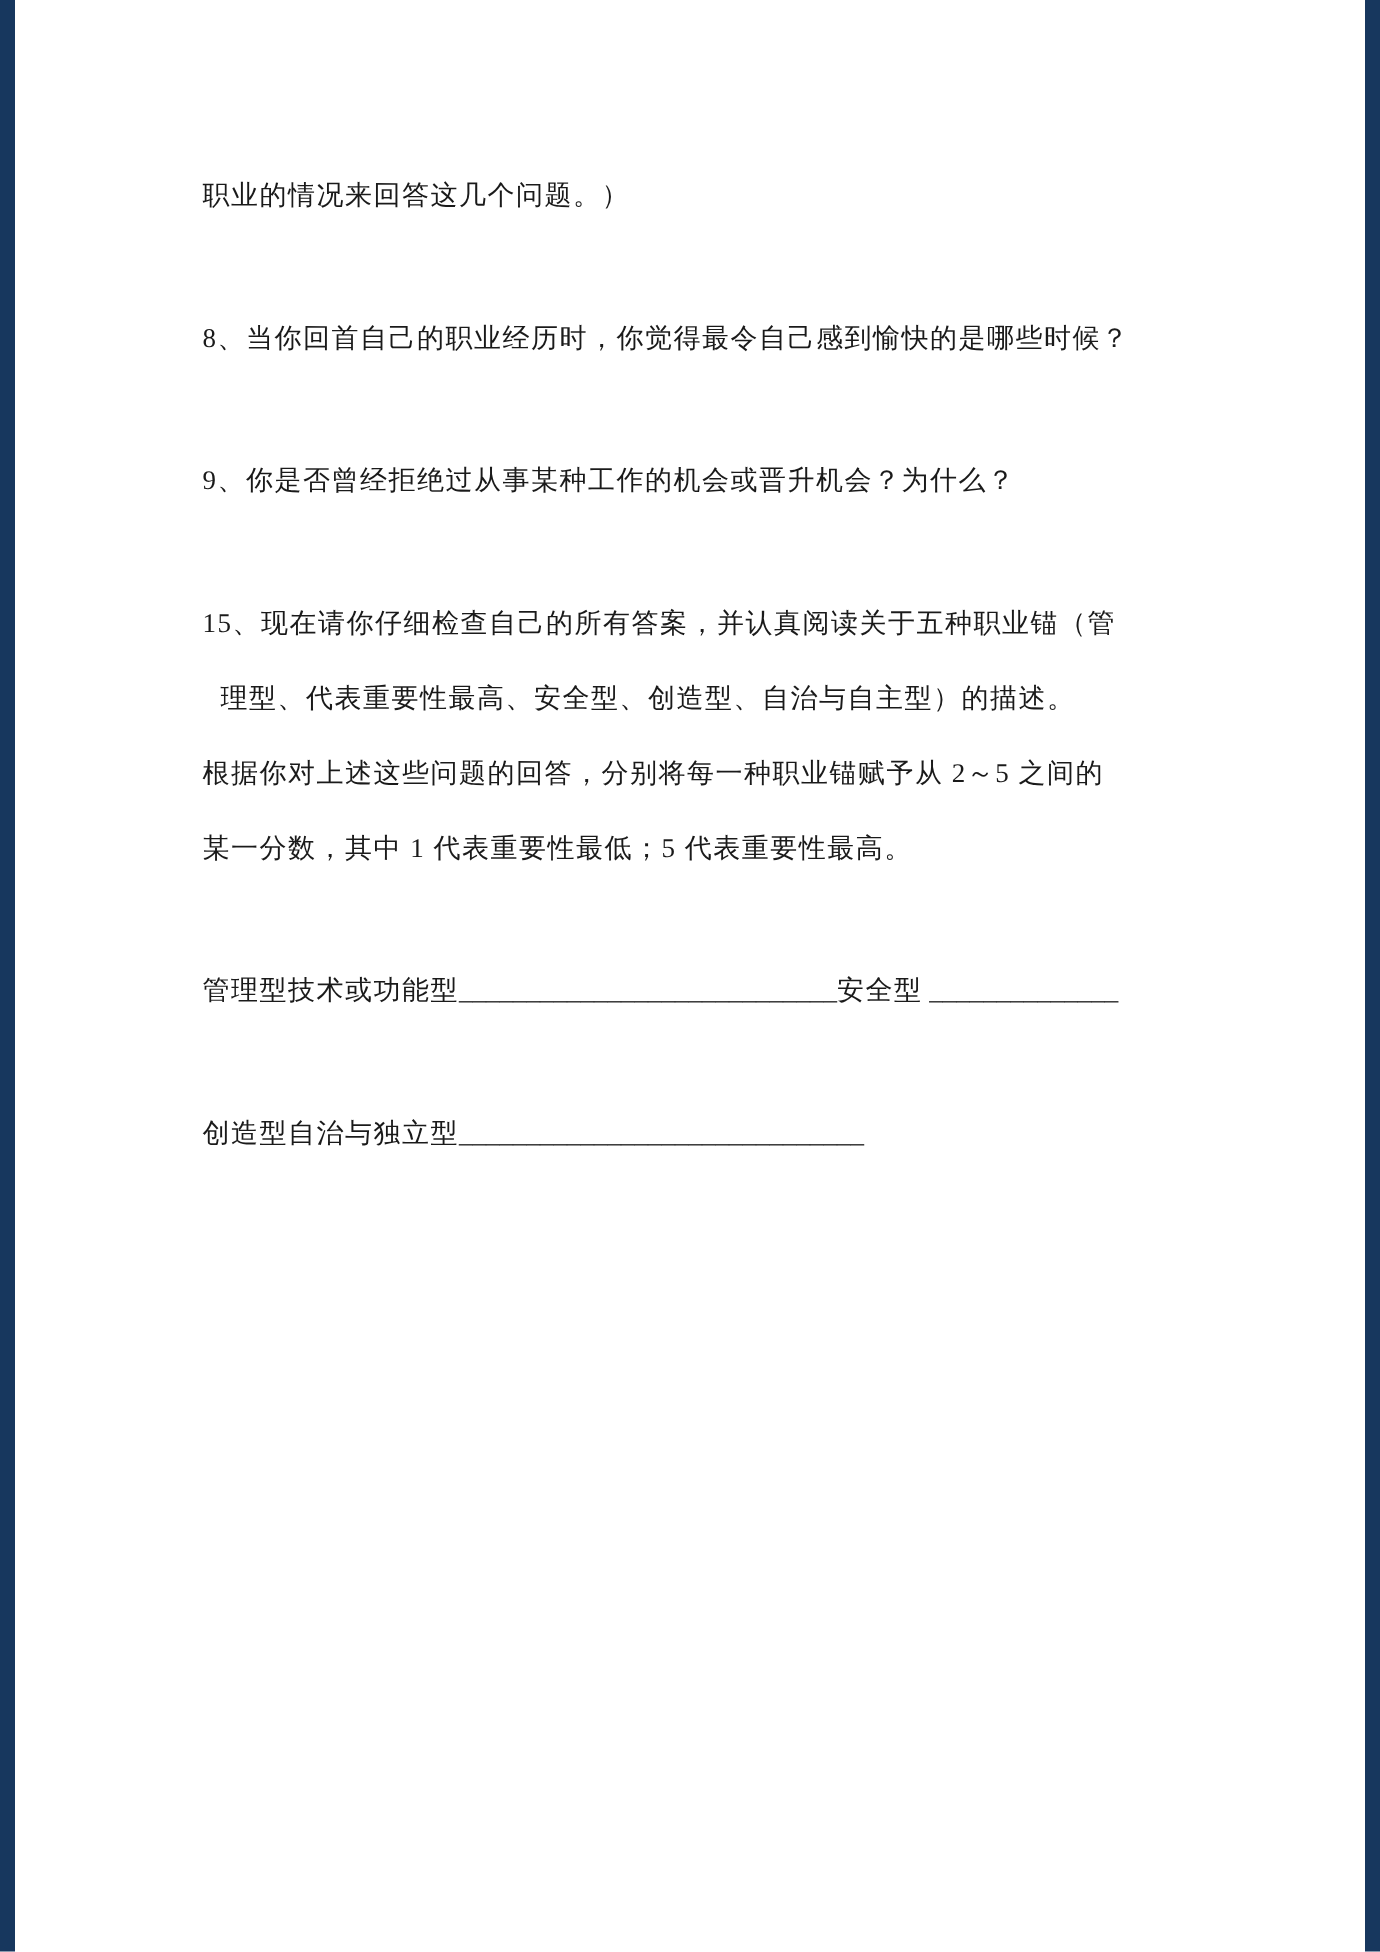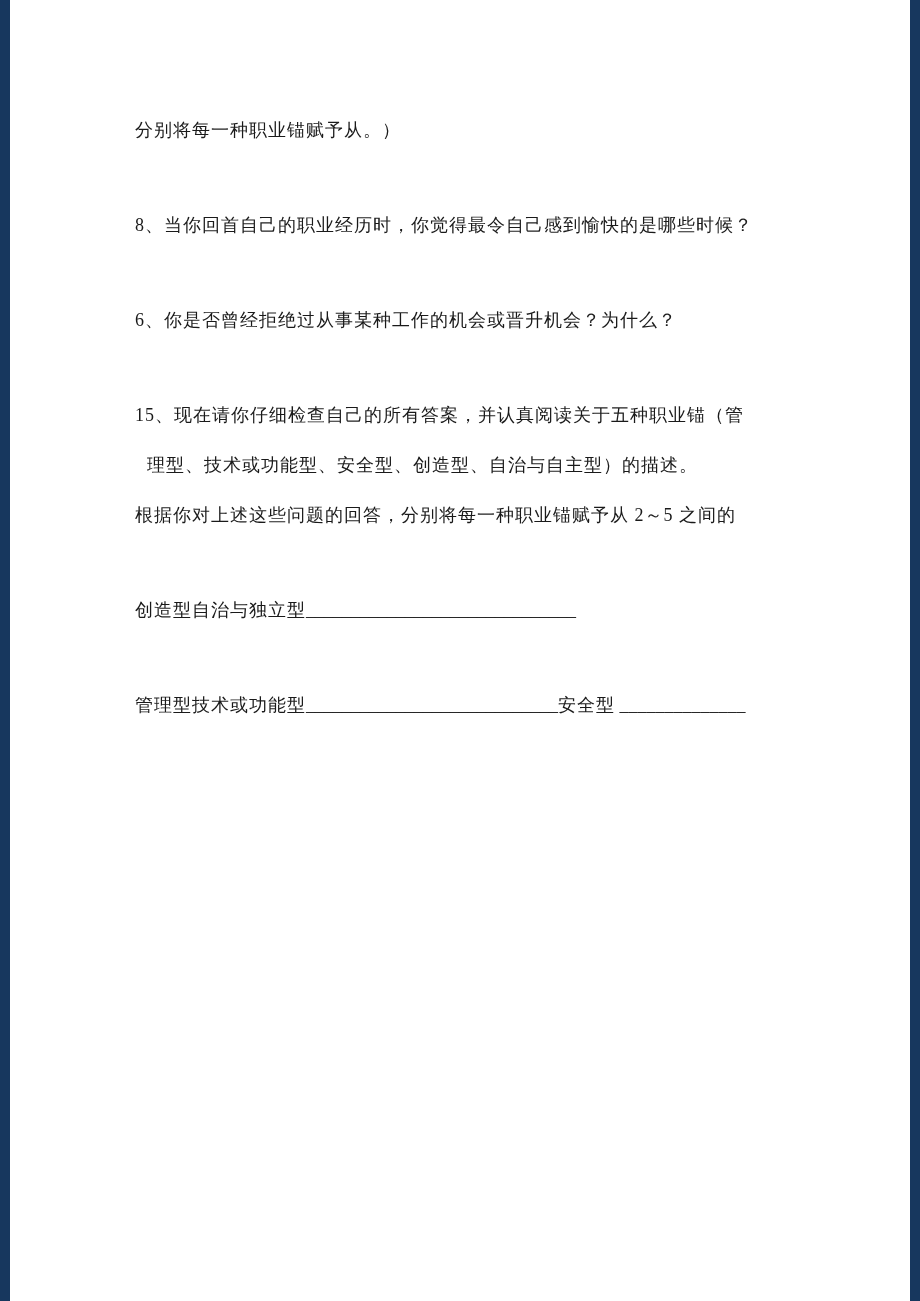--- a/index.html
+++ b/index.html
@@ -52,43 +52,44 @@
 </style>
 </head>
 <body>
 
 <div class="side-bar left"></div>
 <div class="side-bar right"></div>
 
 <div class="content">
 
   <div class="para first">
-    <p class="line">分别将每一种职业锚赋予从。）</p>
+    <p class="line">职业的情况来回答这几个问题。）</p>
   </div>
 
   <div class="para">
     <p class="line">8、当你回首自己的职业经历时，你觉得最令自己感到愉快的是哪些时候？</p>
   </div>
 
 
   <div class="para">
-    <p class="line">6、你是否曾经拒绝过从事某种工作的机会或晋升机会？为什么？</p>
+    <p class="line">9、你是否曾经拒绝过从事某种工作的机会或晋升机会？为什么？</p>
   </div>
 
   <div class="para">
     <p class="line">15、现在请你仔细检查自己的所有答案，并认真阅读关于五种职业锚（管</p>
-    <p class="line indent-sm">理型、技术或功能型、安全型、创造型、自治与自主型）的描述。</p>
+    <p class="line indent-sm">理型、代表重要性最高、安全型、创造型、自治与自主型）的描述。</p>
     <p class="line">根据你对上述这些问题的回答，分别将每一种职业锚赋予从 2～5 之间的</p>
+    <p class="line">某一分数，其中 1 代表重要性最低；5 代表重要性最高。</p>
+  </div>
+
+  <div class="para">
+    <p class="line">
+      <span>管理型技术或功能型</span><span class="blank">____________________________</span><span>安全型</span><span class="blank"> ______________</span>
+    </p>
   </div>
 
   <div class="para">
     <p class="line">
       <span>创造型自治与独立型</span><span class="blank">______________________________</span>
     </p>
   </div>
 
-  <div class="para">
-    <p class="line">
-      <span>管理型技术或功能型</span><span class="blank">____________________________</span><span>安全型</span><span class="blank"> ______________</span>
-    </p>
-  </div>
-
 </div>
 
 </body></html>

